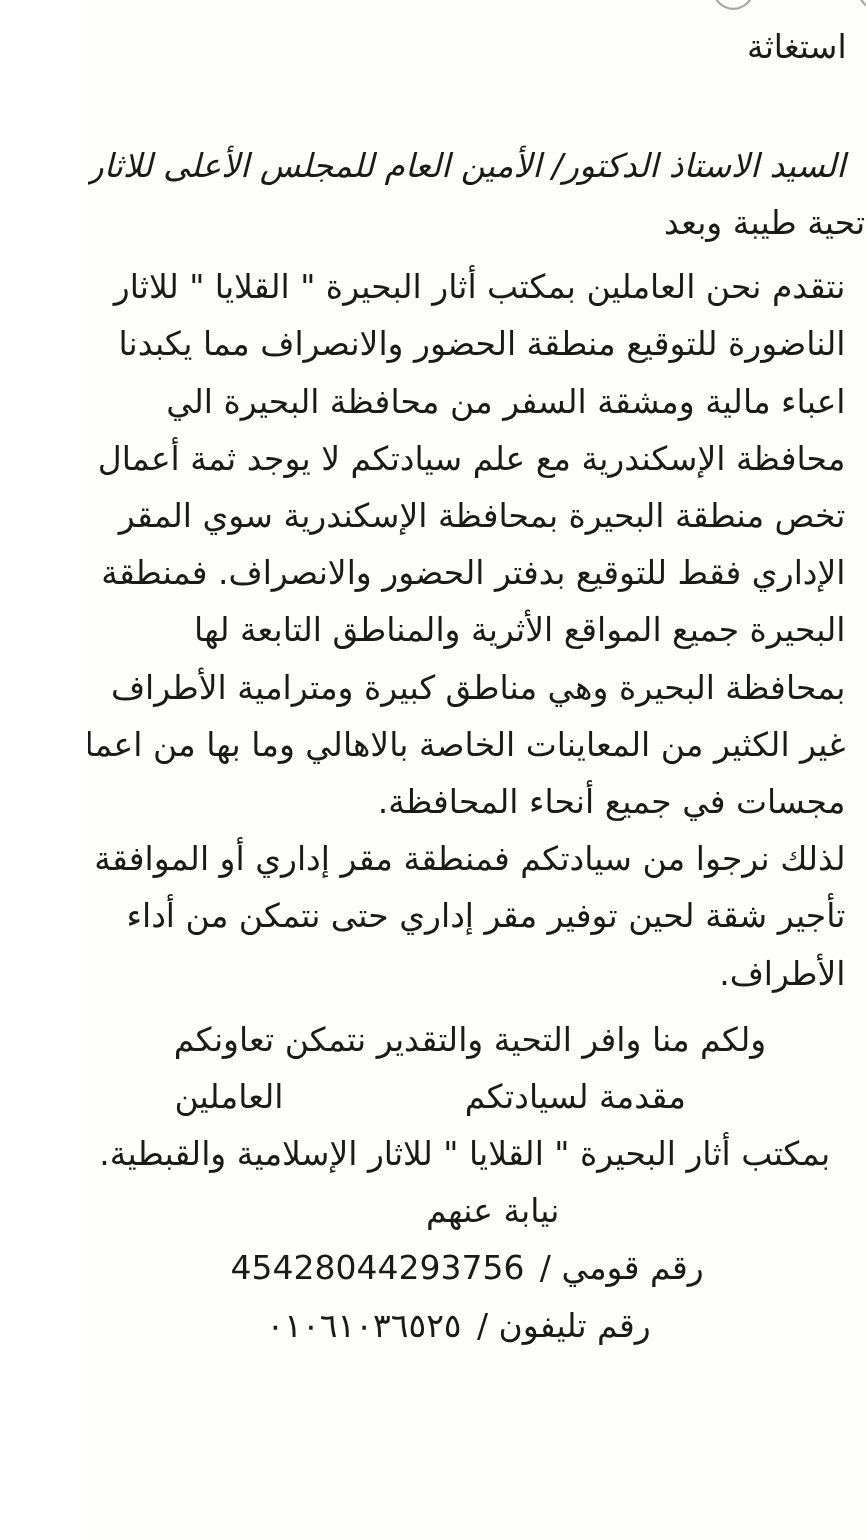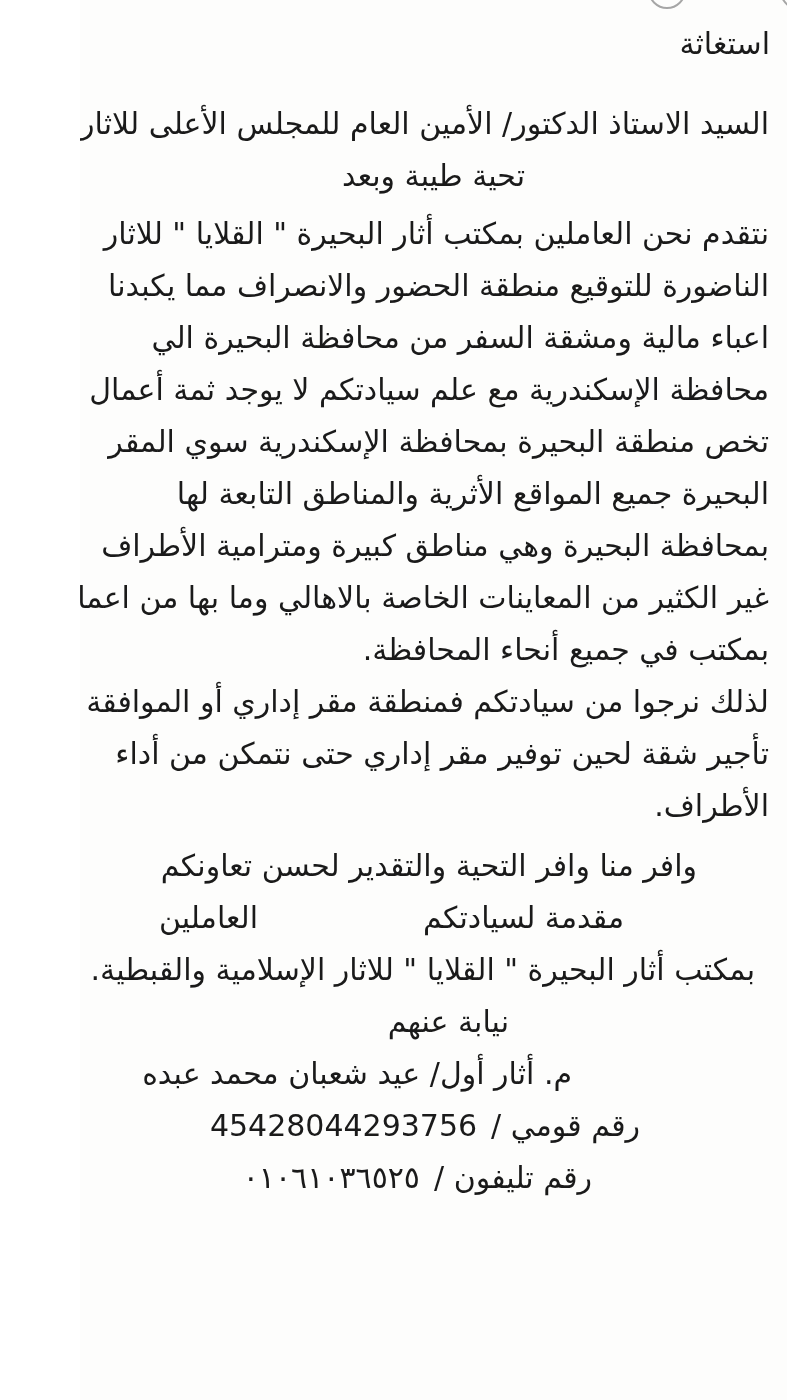--- a/index.html
+++ b/index.html
@@ -20,22 +20,22 @@
     direction: rtl;
     font-family: "DejaVu Sans", sans-serif;
     color: #1a1a1a;
     font-size: 30px;
     line-height: 52px;
     overflow: hidden;
   }
   .t-line { white-space: nowrap; }
 
   .doc-title   { margin-top: 18px; padding-right: 17px; }
-  .addressee   { margin-top: 28px; padding-right: 18px; }
-  .greeting    { text-align: center; }
+  .addressee   { margin-top: 56px; padding-right: 18px; font-style: italic; }
+  .greeting    { }
   .body-block  { margin-top: 6px; }
   .body-block .t-line { padding-right: 18px; }
 
   .closing     { margin-top: 8px; padding-right: 90px; }
 
   .presented-row {
     display: flex;
     align-items: baseline;
     gap: 165px;
     padding-right: 163px;
@@ -77,41 +77,41 @@
   <div class="addressee t-line">السيد الاستاذ الدكتور/ الأمين العام للمجلس الأعلى للاثار</div>
 
   <div class="greeting t-line">تحية طيبة وبعد</div>
 
   <div class="body-block">
     <div class="t-line">نتقدم نحن العاملين بمكتب أثار البحيرة " القلايا " للاثار</div>
     <div class="t-line">الناضورة للتوقيع منطقة الحضور والانصراف مما يكبدنا</div>
     <div class="t-line">اعباء مالية ومشقة السفر من محافظة البحيرة الي</div>
     <div class="t-line">محافظة الإسكندرية مع علم سيادتكم لا يوجد ثمة أعمال</div>
     <div class="t-line">تخص منطقة البحيرة بمحافظة الإسكندرية سوي المقر</div>
+    <div class="t-line">الإداري فقط للتوقيع بدفتر الحضور والانصراف. فمنطقة</div>
     <div class="t-line">البحيرة جميع المواقع الأثرية والمناطق التابعة لها</div>
     <div class="t-line">بمحافظة البحيرة وهي مناطق كبيرة ومترامية الأطراف</div>
     <div class="t-line">غير الكثير من المعاينات الخاصة بالاهالي وما بها من اعمال</div>
-    <div class="t-line">بمكتب في جميع أنحاء المحافظة.</div>
+    <div class="t-line">مجسات في جميع أنحاء المحافظة.</div>
     <div class="t-line">لذلك نرجوا من سيادتكم فمنطقة مقر إداري أو الموافقة على</div>
     <div class="t-line">تأجير شقة لحين توفير مقر إداري حتى نتمكن من أداء</div>
     <div class="t-line">الأطراف.</div>
   </div>
 
-  <div class="closing t-line">وافر منا وافر التحية والتقدير لحسن تعاونكم</div>
+  <div class="closing t-line">ولكم منا وافر التحية والتقدير نتمكن تعاونكم</div>
 
   <div class="presented-row">
     <span>مقدمة لسيادتكم</span>
     <span>العاملين</span>
   </div>
 
   <div class="cont t-line">بمكتب أثار البحيرة " القلايا " للاثار الإسلامية والقبطية.</div>
 
   <div class="onbehalf t-line">نيابة عنهم</div>
 
-  <div class="signatory t-line">م. أثار أول/ عيد شعبان محمد عبده</div>
 
   <div class="num-row idline">
     <span>رقم قومي /</span>
     <span>45428044293756</span>
   </div>
 
   <div class="num-row phoneline">
     <span>رقم تليفون /</span>
     <span>٠١٠٦١٠٣٦٥٢٥</span>
   </div>

